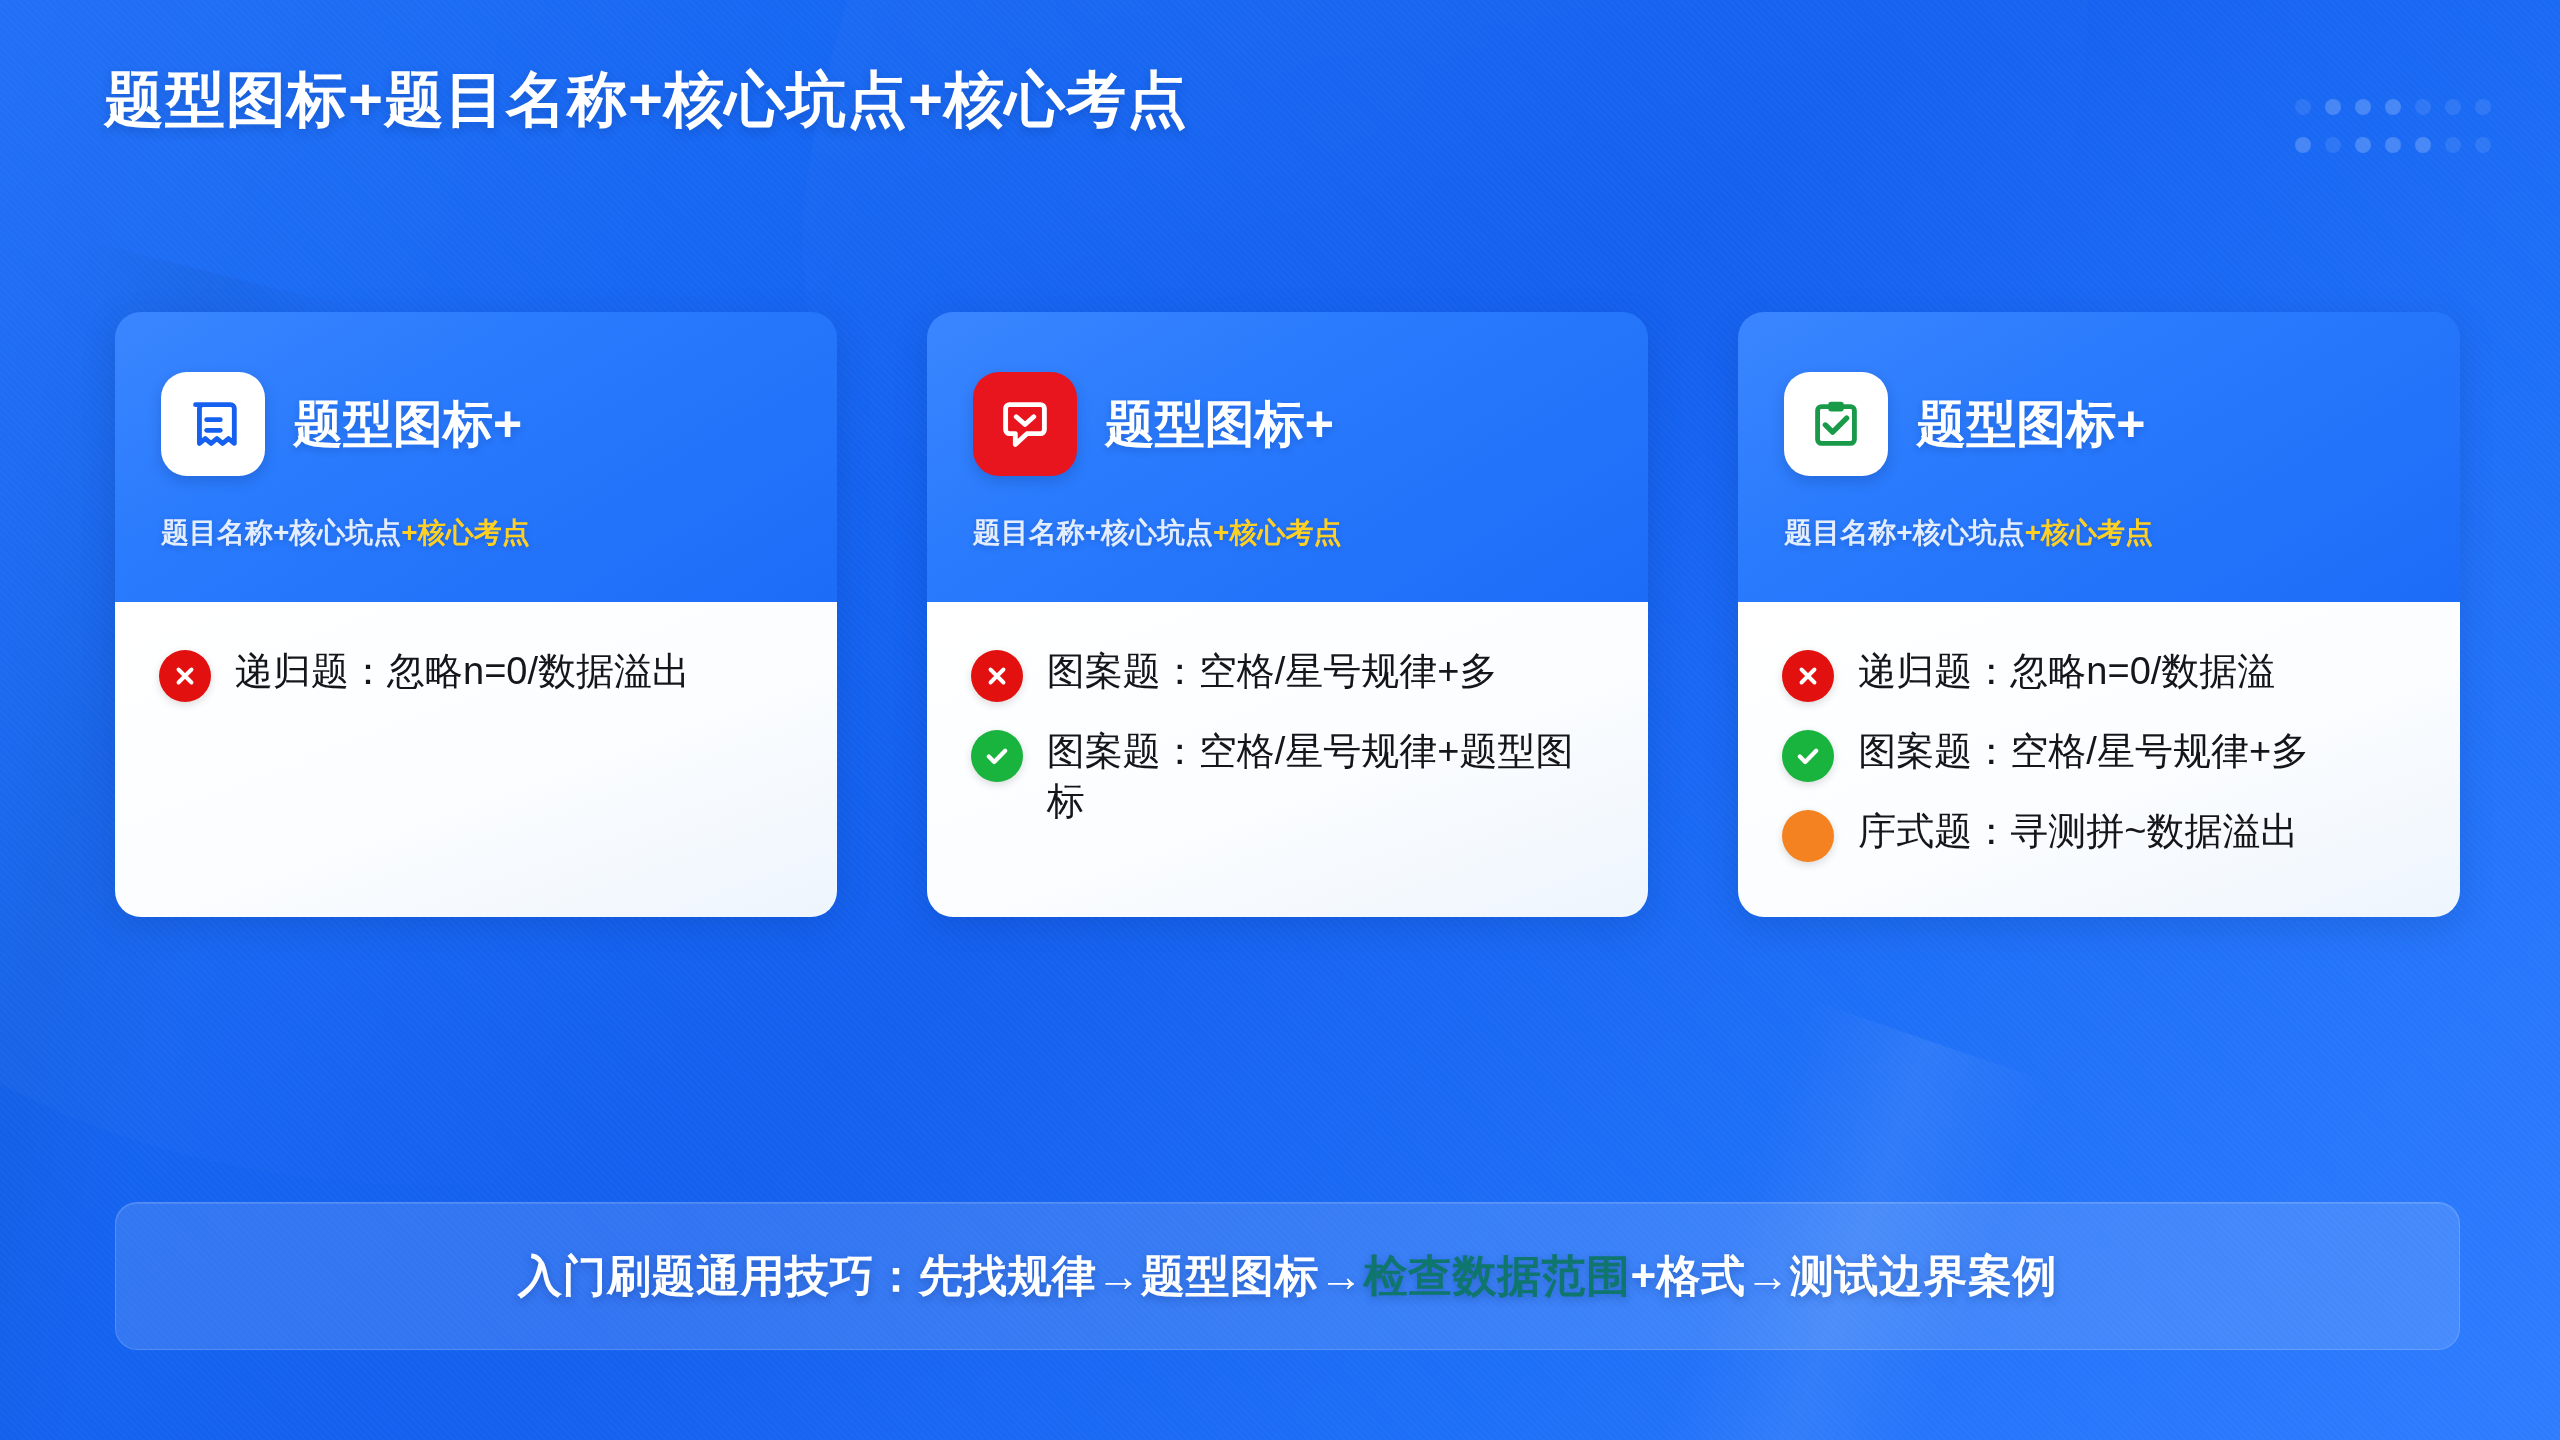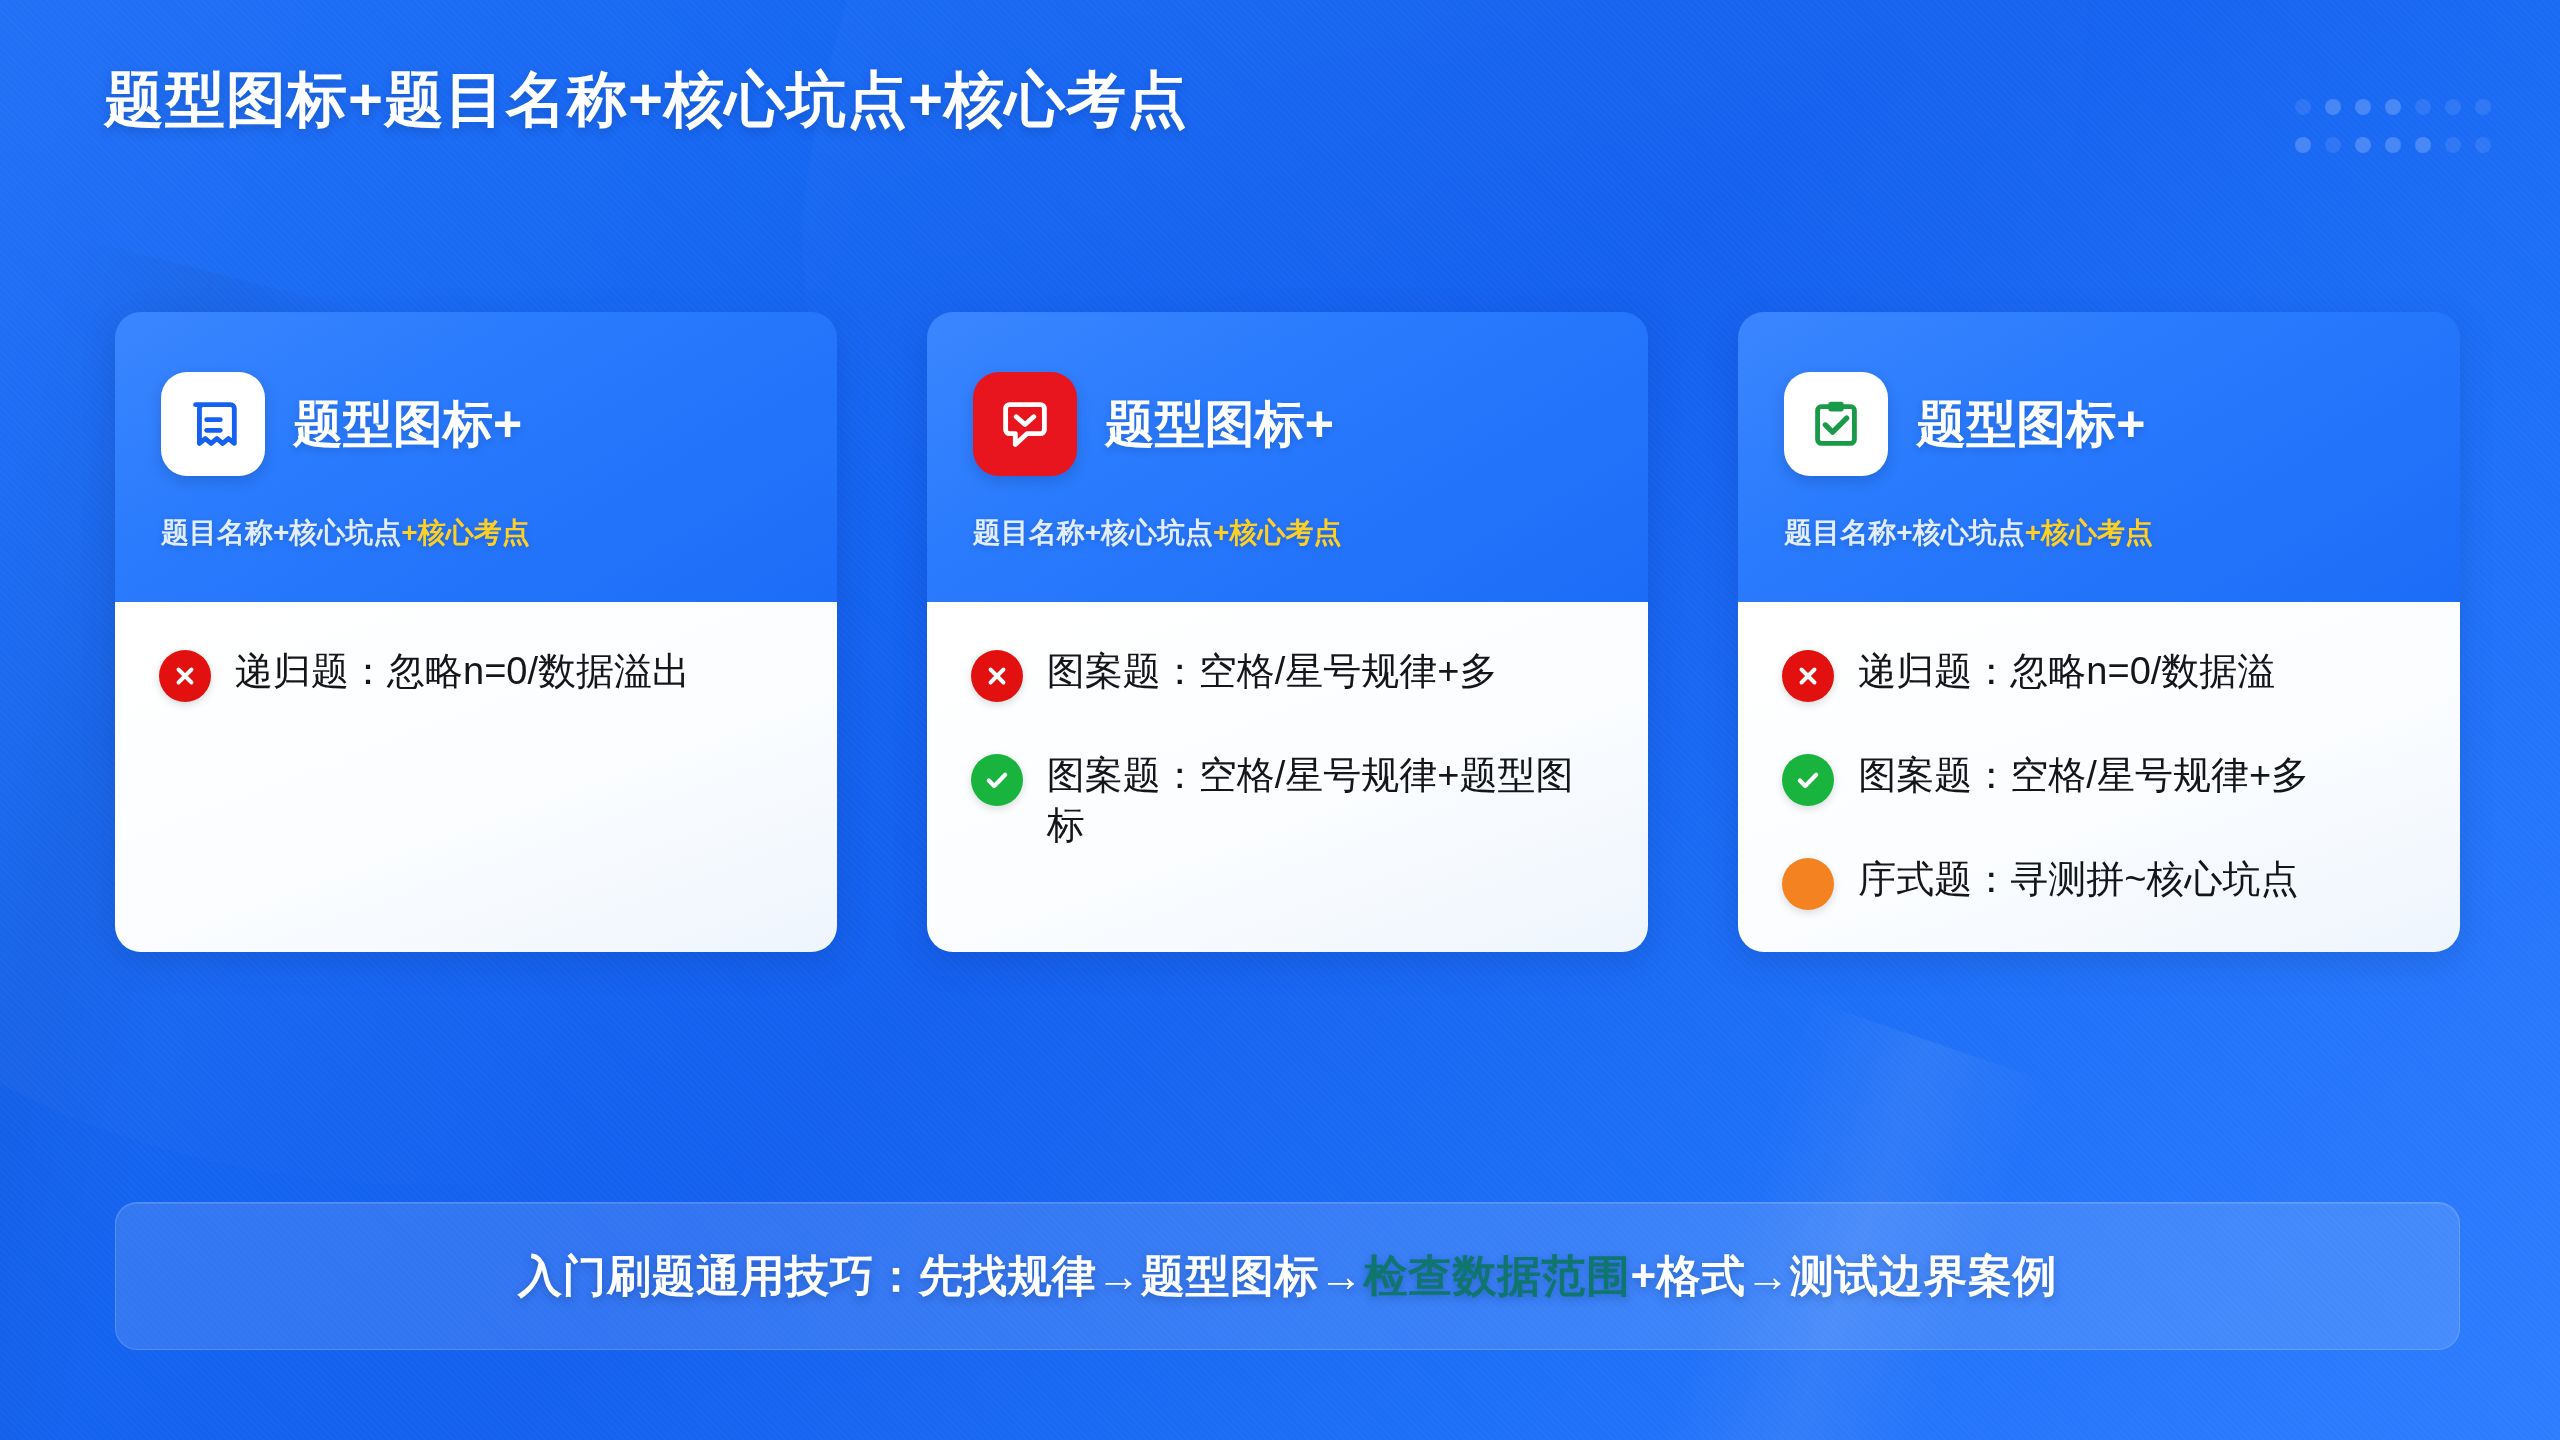--- a/index.html
+++ b/index.html
@@ -125,22 +125,22 @@
     font-weight:bold;
     color:#e2edff;
     text-shadow:0 2px 6px rgba(0,30,90,0.20);
     white-space:nowrap;
   }
   .card-sub .hl { color:#ffd024; }
 
   .card-body {
     background:linear-gradient(160deg,#ffffff 0%, #fbfdff 55%, #eef5fd 100%);
     flex:1 1 auto;
-    padding:44px 44px 42px 44px;
-    display:flex; flex-direction:column; gap:48px;
+    padding:44px 44px 55px 44px;
+    display:flex; flex-direction:column; gap:24px;
   }
   .row {
     display:flex; align-items:flex-start; gap:24px;
   }
   .row-badge {
     width:52px; height:52px;
     border-radius:50%;
     flex:0 0 auto;
     margin-top:4px;
     display:flex; align-items:center; justify-content:center;
@@ -297,21 +297,21 @@
       <div class="row">
         <div class="row-badge check">
           <svg width="28" height="28" viewBox="0 0 24 24">
               <path d="M5 12.5l4.6 4.6L19 7.5" stroke="#fff" stroke-width="3.6" stroke-linecap="round" stroke-linejoin="round" fill="none"></path>
             </svg>
         </div>
         <div class="row-text">图案题：空格/星号规律+多</div>
       </div>
       <div class="row">
         <div class="row-badge dot"></div>
-        <div class="row-text">㡰式题：寻测拼~核心坑点</div>
+        <div class="row-text">㡰式题：寻测拼~数据溢出</div>
       </div>
     </div>
   </div>
 
 </div>
 
 <div class="banner">
   <div class="banner-text">
     <span>入门刷题通用技巧：先找规律→题型图标→</span><span class="hl">检查数据范围</span><span>+格式→测试边界案例</span>
   </div>

